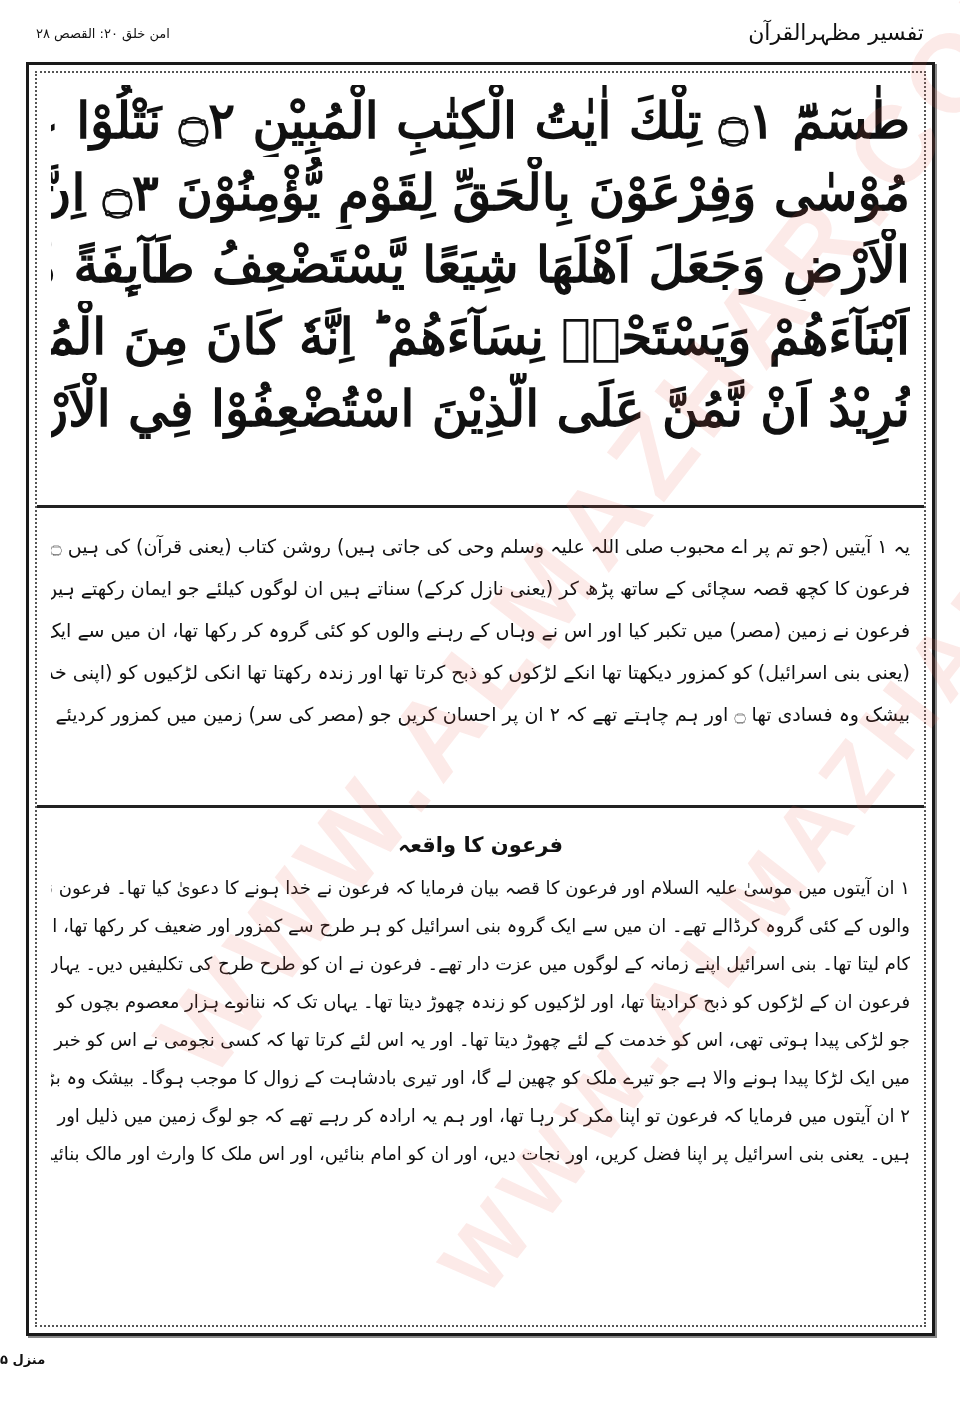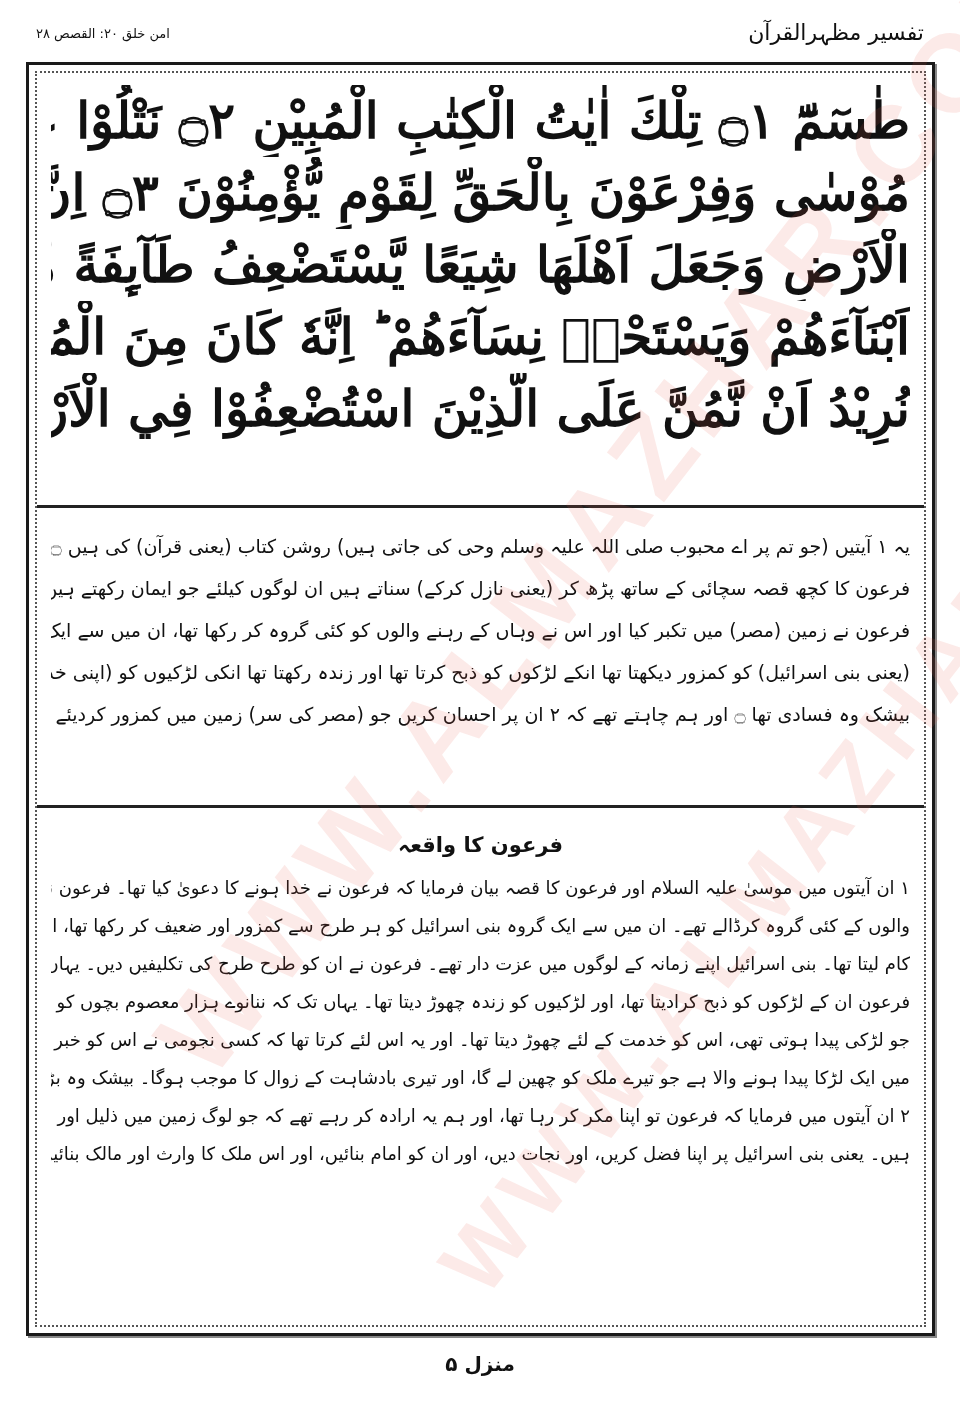--- a/index.html
+++ b/index.html
@@ -25,21 +25,21 @@
   .urdu { font-family: "DejaVu Sans", sans-serif; font-size: 19px; line-height: 42px; height: 42px;
           white-space: nowrap; overflow: hidden; text-align: justify; text-align-last: justify; }
   .urdu.last { text-align-last: right; }
   .tafsir { position: absolute; left: 0; right: 0; top: 740px; bottom: 0; direction: rtl;
             padding: 8px 14px 0 14px; box-sizing: border-box; }
   .heading { font-family: "DejaVu Sans", sans-serif; font-size: 21px; font-weight: bold;
              text-align: center; line-height: 48px; height: 48px; }
   .body-line { font-size: 18px; line-height: 38px; height: 38px; white-space: nowrap; overflow: hidden;
                text-align: justify; text-align-last: justify; }
   .body-line.last { text-align-last: right; }
-  .footer { position: absolute; left: 0; right: 0; top: 1352px; text-align: center; font-size: 20px;
+  .footer { position: absolute; left: 0; right: 0; top: 1352px; text-align: left; font-size: 13px;
             font-weight: bold; direction: rtl; }
   .watermark { position: absolute; font-family: "Liberation Sans", sans-serif; font-weight: bold;
                color: rgba(230, 90, 80, 0.13); font-size: 110px; letter-spacing: 10px;
                transform: rotate(-52deg); transform-origin: left top; pointer-events: none; white-space: nowrap; }
 </style>
 </head>
 <body>
 
 <div class="header">
   <span class="h-right">تفسیر مظہرالقرآن</span>

